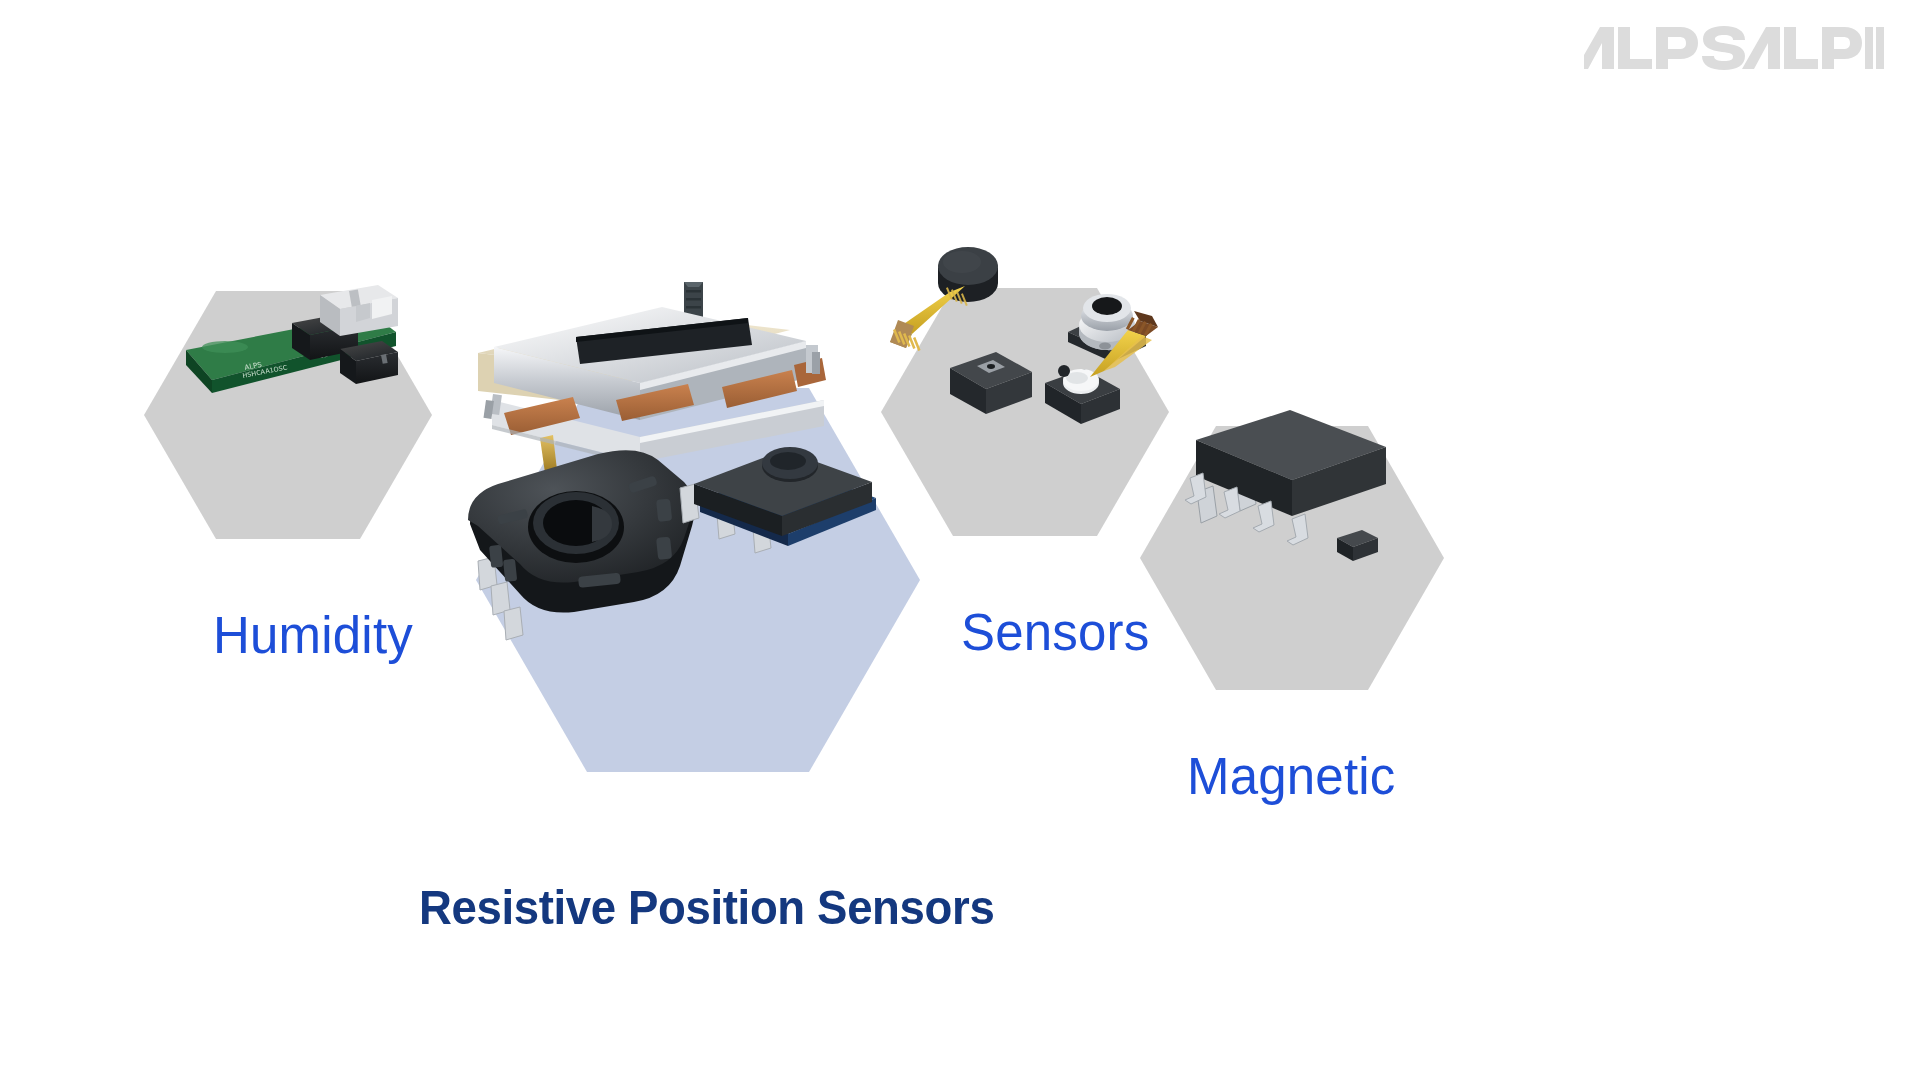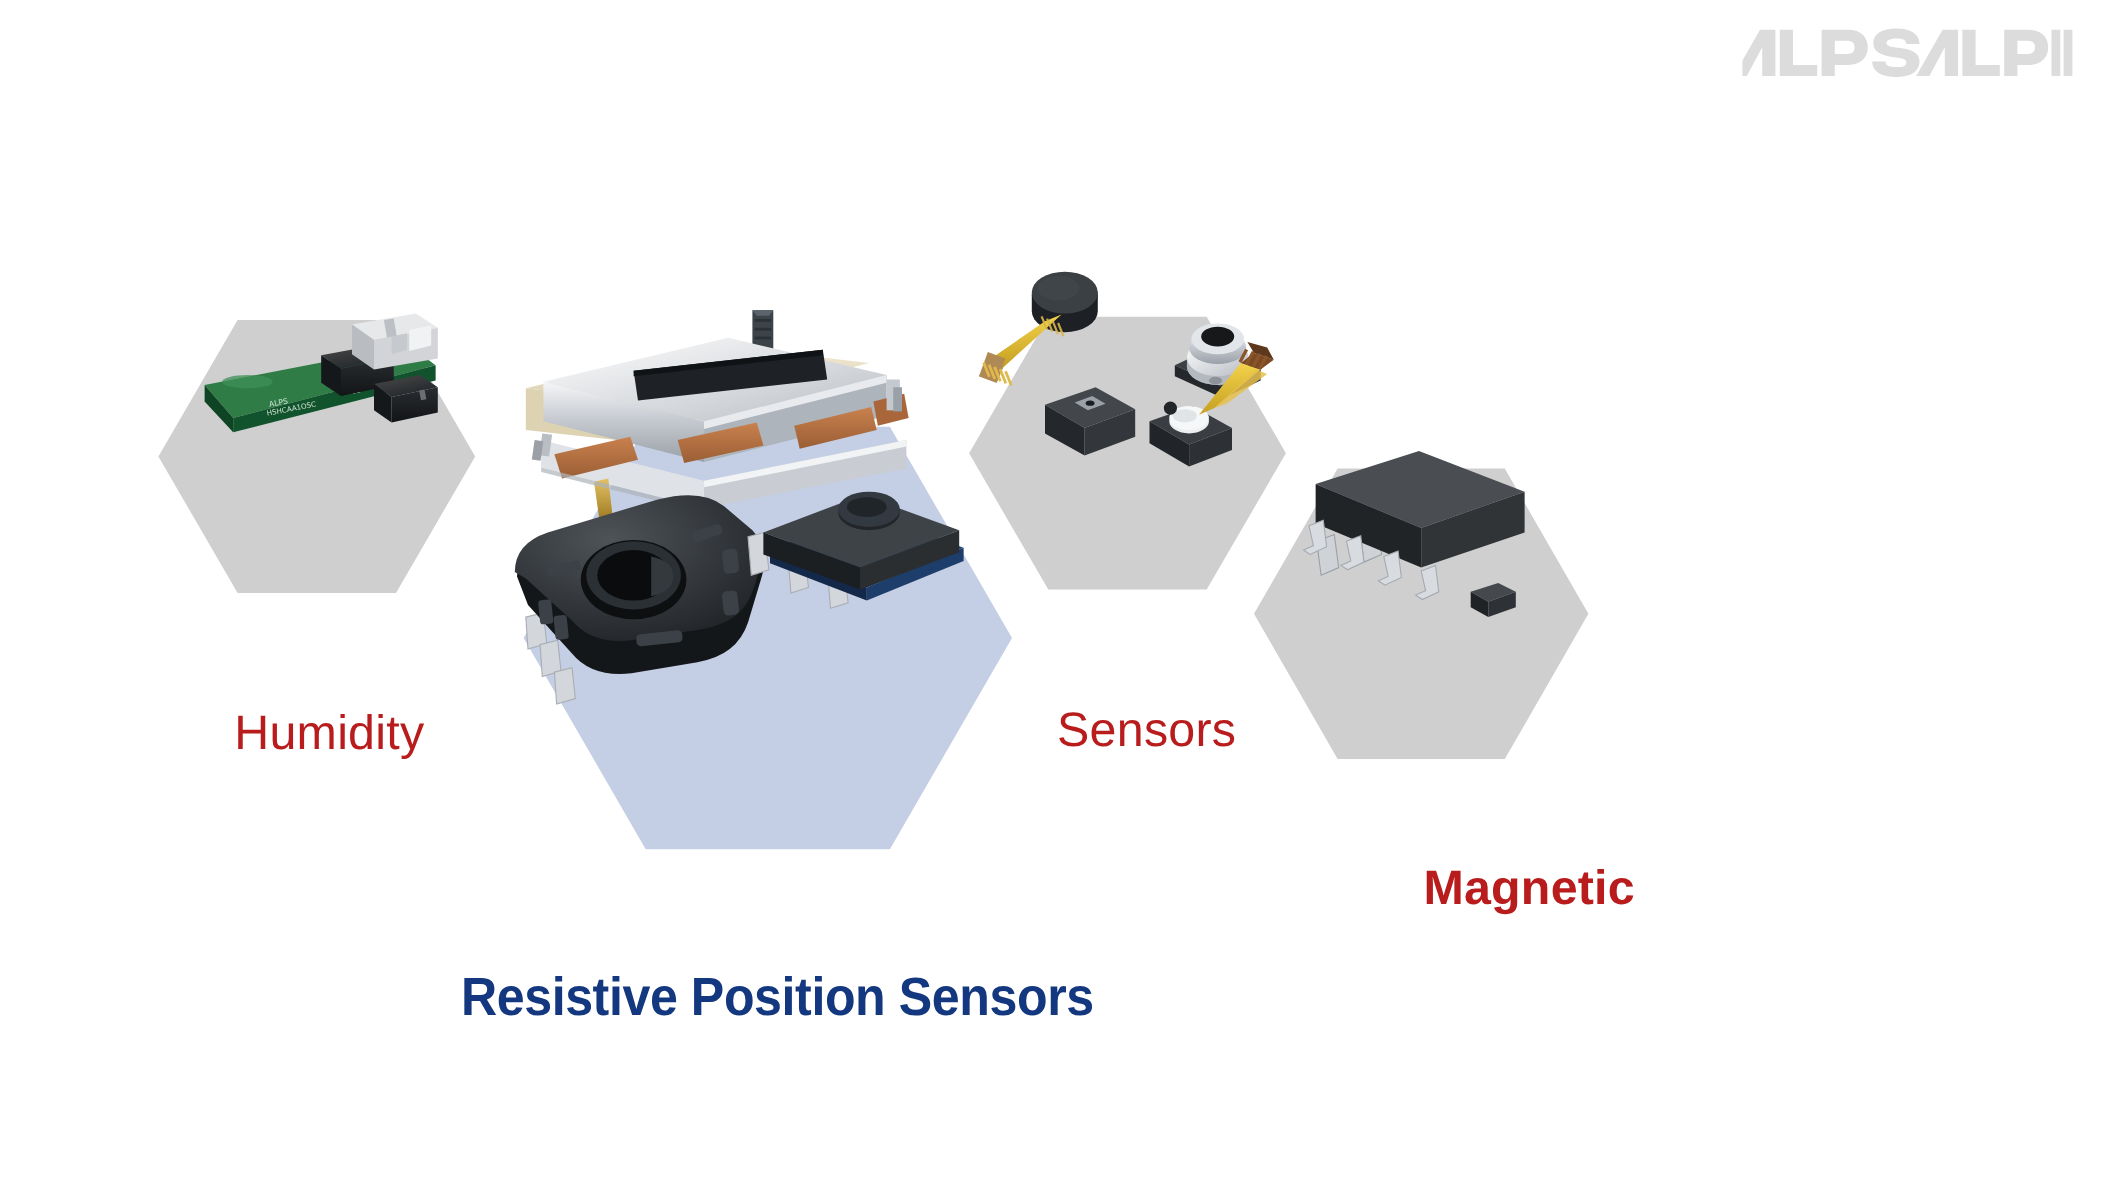--- a/index.html
+++ b/index.html
@@ -11,25 +11,25 @@
   #brand-logo{position:absolute;top:20px;right:36px;display:flex;align-items:center;
               height:56px;user-select:none;}
   #brand-logo svg{display:block;}
 
   
   #stage{position:absolute;inset:0;}
   #stage svg{position:absolute;left:0;top:0;}
 
   
   .hex-label{position:absolute;
-             font-size:44px;font-weight:400;color:#b91c1c;
-             letter-spacing:.2px;white-space:nowrap;margin-top:36px;}
+             font-size:51px;font-weight:400;color:#1d4ed8;
+             letter-spacing:.2px;white-space:nowrap;}
   #label-humidity{left:213px;top:606px;}
   #label-pressure{left:961px;top:603px;}
-  #label-magnetic{left:1294px;top:747px;font-weight:bold;}
+  #label-magnetic{left:1187px;top:747px;}
 
   #main-title{position:absolute;left:419px;top:879px;
               font-size:49px;font-weight:700;color:#14387f;
               letter-spacing:-.4px;white-space:nowrap;
               font-family:"Liberation Sans","DejaVu Sans",sans-serif;
               transform:scaleX(.93);transform-origin:left center;}
 </style>
 </head>
 <body>
 

